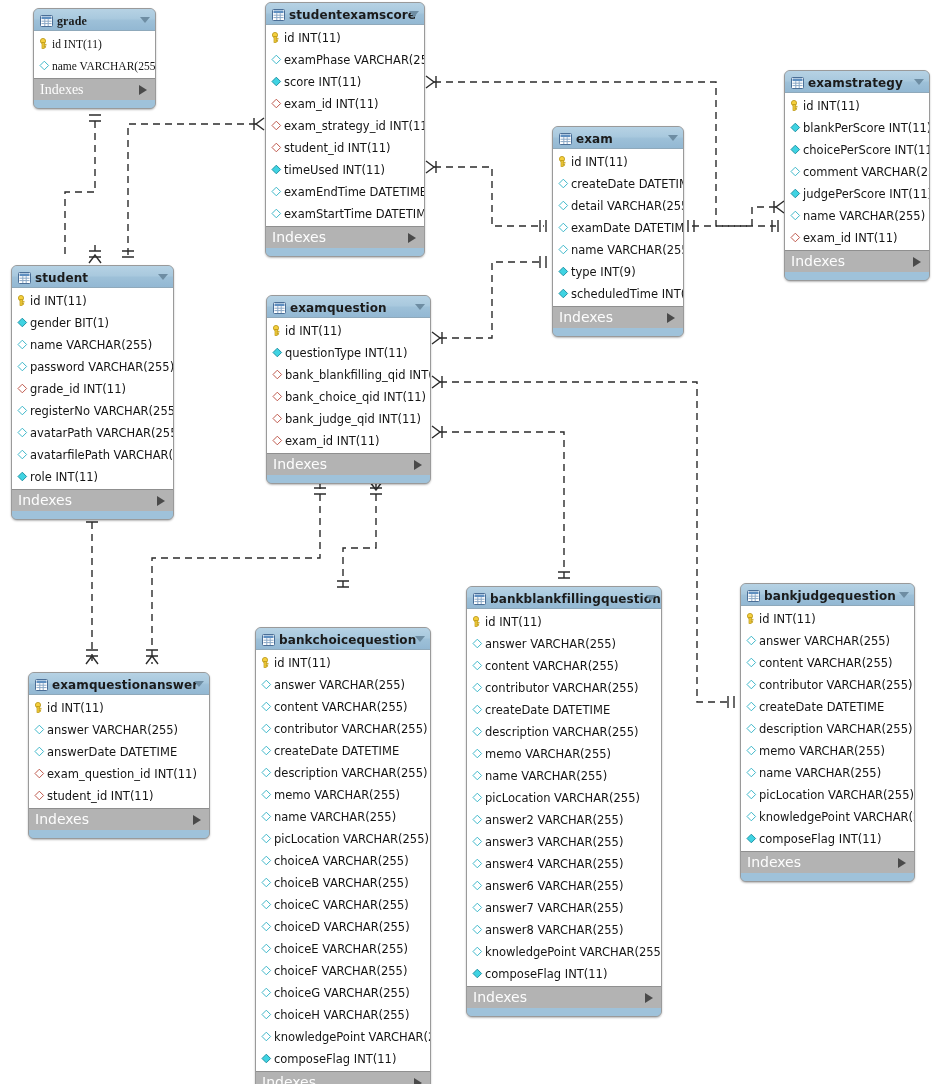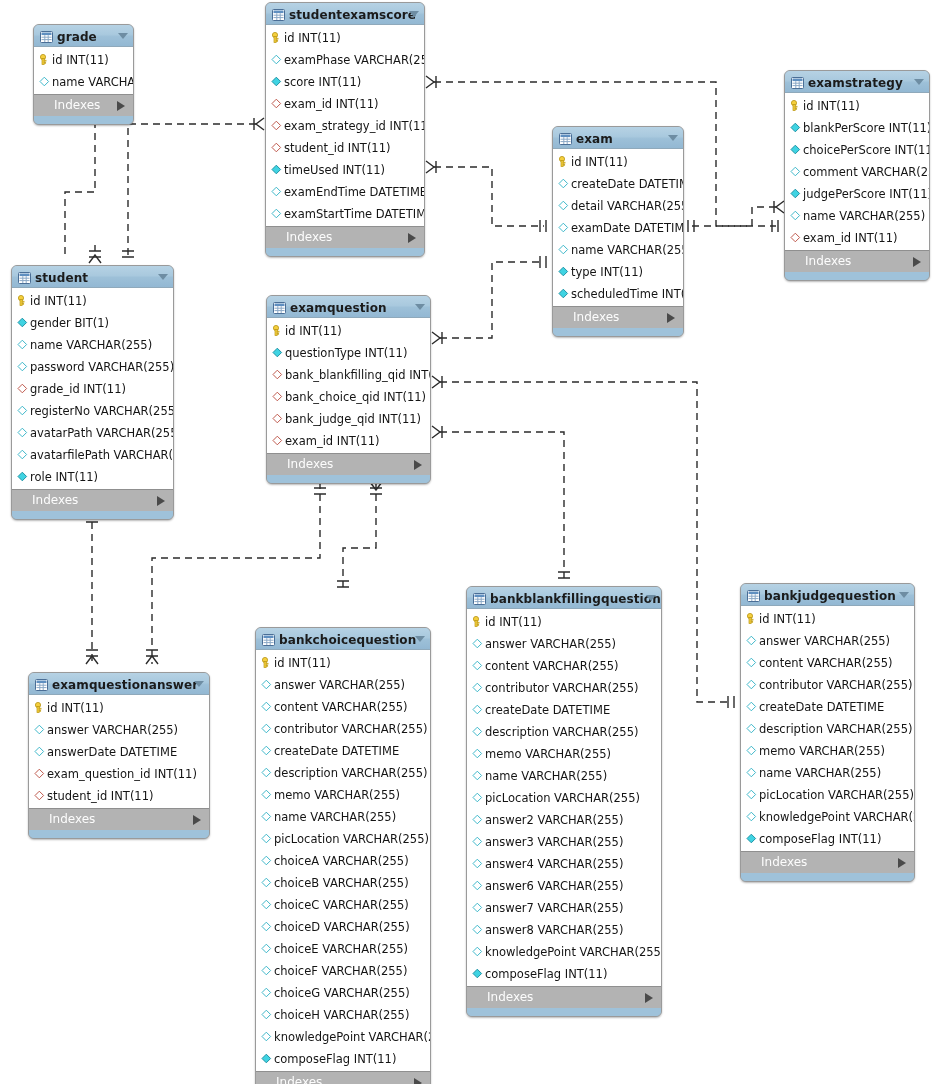--- a/index.html
+++ b/index.html
@@ -90,22 +90,22 @@
     height: 11px;
     vertical-align: -1px;
     margin-right: 1px;
   }
   .tbl .footer {
     position: relative;
     height: 21px;
     line-height: 21px;
     background: #b3b3b3;
     border-top: 1px solid #8f8f8f;
-    padding-left: 20px;
-    font-size: 12px;
+    padding-left: 6px;
+    font-size: 14px;
     color: #fdfdfd;
     white-space: nowrap;
   }
   .tbl .footer .tri {
     position: absolute;
     right: 8px;
     top: 6px;
     width: 0; height: 0;
     border-top: 5px solid transparent;
     border-bottom: 5px solid transparent;
@@ -185,21 +185,21 @@
       <path d="M337,581 L349,581 M337,587 L349,587"></path>
 
       <path d="M86,664 L92,656 L98,664 M86,656 L98,656 M86,650 L98,650"></path>
       <path d="M146,664 L152,656 L158,664 M146,656 L158,656 M146,650 L158,650"></path>
 
       <path d="M86,516 L98,516 M86,522 L98,522"></path>
     </g>
   </svg>
 
   <div id="tables-host">
-      <div class="tbl" style="left: 33px; top: 24px; width: 101px;">
+      <div class="tbl" style="left: 33px; top: 8px; width: 123px; font-family: Liberation Serif, serif;">
         <div class="hdr"><span class="tbl-icon"><svg viewBox="0 0 13 12" width="13" height="12">
               <rect x="0.5" y="0.5" width="12" height="11" rx="1" fill="#ffffff" stroke="#4a6e96"></rect>
               <rect x="1.5" y="1.5" width="10" height="2.6" fill="#5f8fc0"></rect>
               <line x1="1.5" y1="6.2" x2="11.5" y2="6.2" stroke="#8aa8c6"></line>
               <line x1="1.5" y1="8.6" x2="11.5" y2="8.6" stroke="#8aa8c6"></line>
               <line x1="4.8" y1="4.2" x2="4.8" y2="11" stroke="#8aa8c6"></line>
               <line x1="8.2" y1="4.2" x2="8.2" y2="11" stroke="#8aa8c6"></line>
             </svg></span><span class="tname">grade</span><span class="caret"></span></div>
         <div class="cols">
           <div class="col"><span class="g"><svg viewBox="0 0 13 11" width="13" height="11">
@@ -320,21 +320,21 @@
                 <path d="M6.3 1.2 L10.6 5.5 L6.3 9.8 L2.0 5.5 Z" fill="#ffffff" stroke="#3fb8ca" stroke-width="1"></path>
               </svg></span><span>detail VARCHAR(255)</span></div>
           <div class="col"><span class="g"><svg viewBox="0 0 13 11" width="13" height="11">
                 <path d="M6.3 1.2 L10.6 5.5 L6.3 9.8 L2.0 5.5 Z" fill="#ffffff" stroke="#3fb8ca" stroke-width="1"></path>
               </svg></span><span>examDate DATETIME</span></div>
           <div class="col"><span class="g"><svg viewBox="0 0 13 11" width="13" height="11">
                 <path d="M6.3 1.2 L10.6 5.5 L6.3 9.8 L2.0 5.5 Z" fill="#ffffff" stroke="#3fb8ca" stroke-width="1"></path>
               </svg></span><span>name VARCHAR(255)</span></div>
           <div class="col"><span class="g"><svg viewBox="0 0 13 11" width="13" height="11">
                 <path d="M6.3 1.2 L10.6 5.5 L6.3 9.8 L2.0 5.5 Z" fill="#3fd3e2" stroke="#1f93a5" stroke-width="1"></path>
-              </svg></span><span>type INT(11)</span></div>
+              </svg></span><span>type INT(9)</span></div>
           <div class="col"><span class="g"><svg viewBox="0 0 13 11" width="13" height="11">
                 <path d="M6.3 1.2 L10.6 5.5 L6.3 9.8 L2.0 5.5 Z" fill="#3fd3e2" stroke="#1f93a5" stroke-width="1"></path>
               </svg></span><span>scheduledTime INT(11)</span></div>
         </div>
         <div class="footer"><span>Indexes</span><span class="tri"></span></div>
         <div class="strip"></div>
       </div>
       <div class="tbl" style="left: 11px; top: 265px; width: 163px;">
         <div class="hdr"><span class="tbl-icon"><svg viewBox="0 0 13 12" width="13" height="12">
               <rect x="0.5" y="0.5" width="12" height="11" rx="1" fill="#ffffff" stroke="#4a6e96"></rect>

